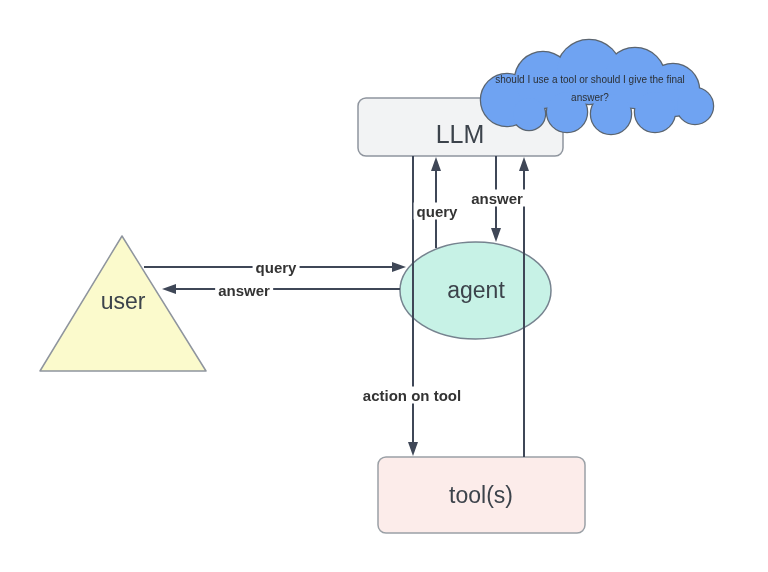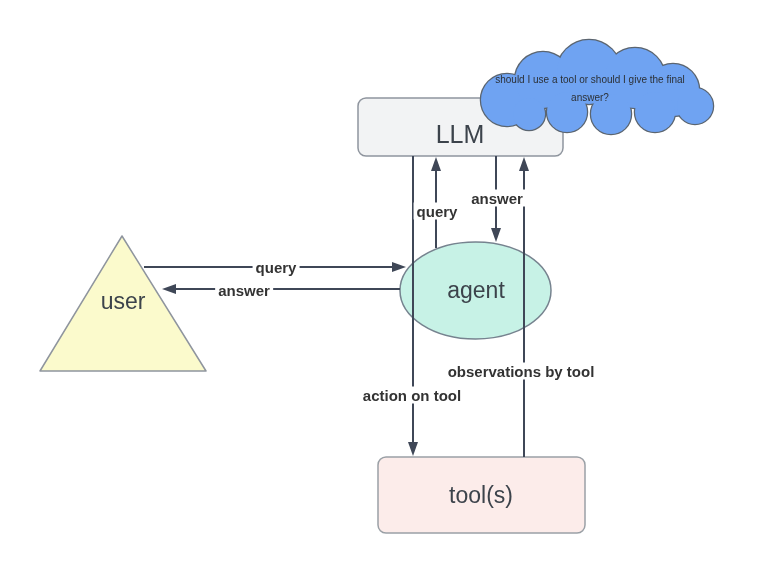--- a/index.html
+++ b/index.html
@@ -105,15 +105,14 @@
   <div class="node-label" style="left:476px; top:290px;">agent</div>
   <div class="node-label" style="left:123px; top:301px;">user</div>
   <div class="node-label" style="left:481px; top:495px;">tool(s)</div>
   <div class="cloud-text">should I use a tool or should I give the final answer?</div>
 
   <div class="edge-label" style="left:276px; top:267px;">query</div>
   <div class="edge-label" style="left:244px; top:290px;">answer</div>
   <div class="edge-label" style="left:437px; top:211px;">query</div>
   <div class="edge-label" style="left:497px; top:198px;">answer</div>
   <div class="edge-label" style="left:412px; top:395px;">action on tool</div>
-  <div class="edge-label" style="left:521px; top:371px;">observations by tool</div>
 
 </div>
 
 </body></html>

